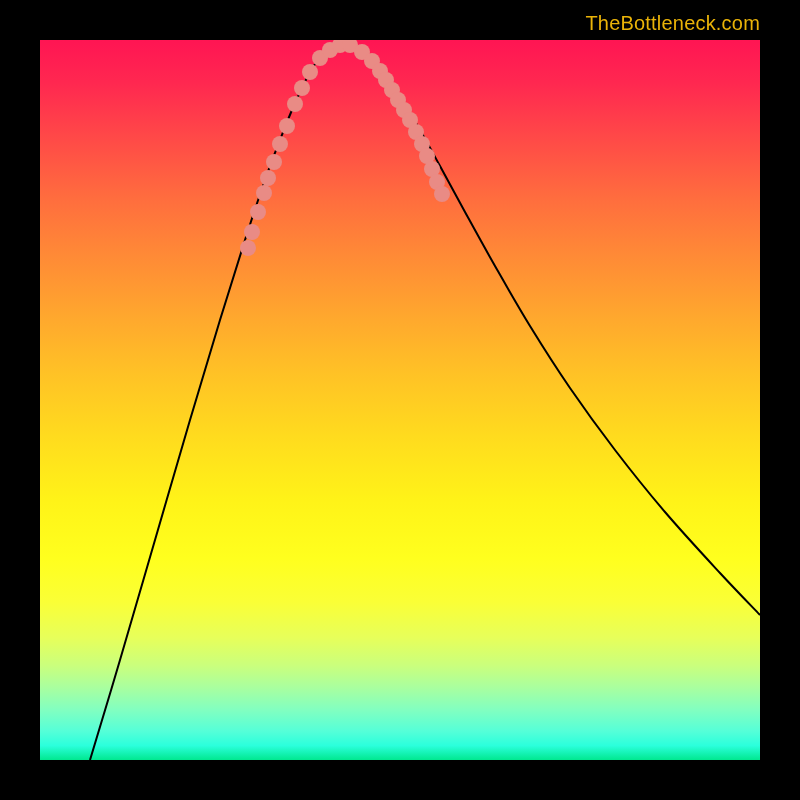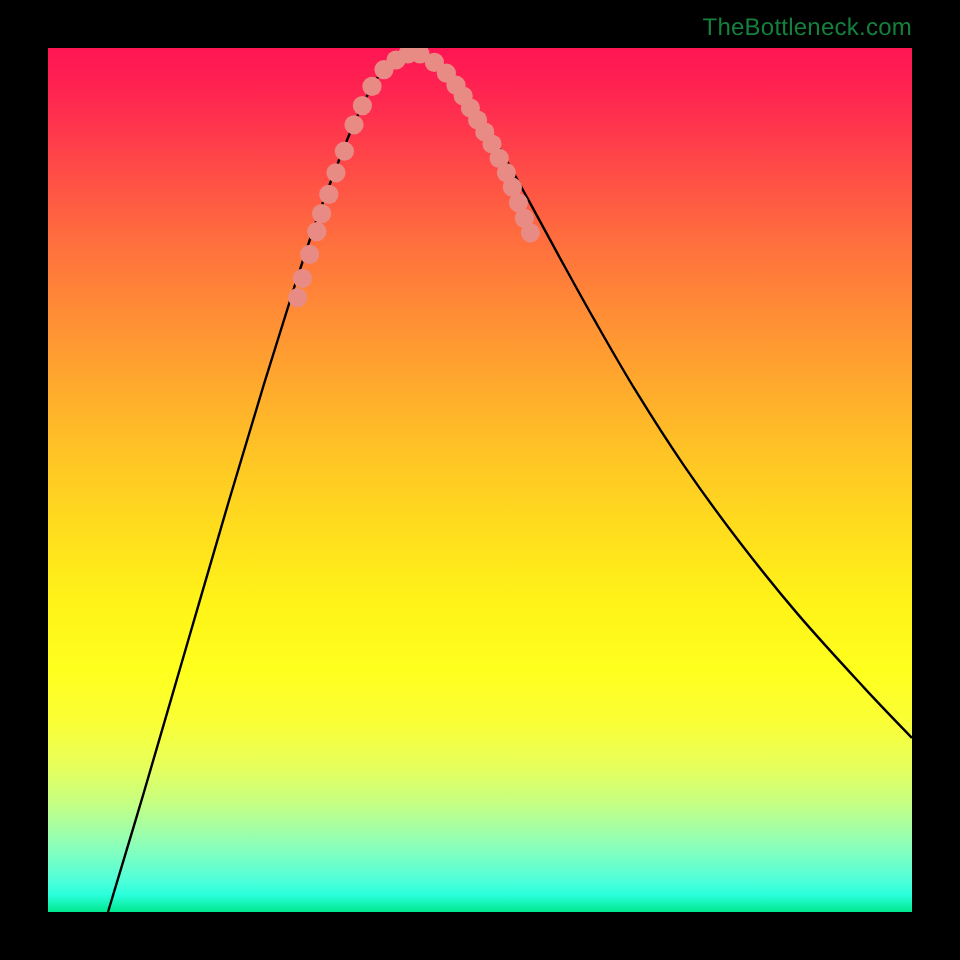--- a/index.html
+++ b/index.html
@@ -34,21 +34,21 @@
         #82ffc0 93%,
         #55ffd8 96%,
         #2bffdc 98%,
         #00e88f 100%
       );
     }
     .watermark {
       position: absolute;
       top: 12px;
       right: 40px;
-      color: #15803d;
+      color: #eab308;
       font-size: 20px;
       font-weight: 500;
       letter-spacing: 0.2px;
     }
     .curve-layer {
       position: absolute;
       top: 0; left: 0;
       width: 720px;
       height: 720px;
       pointer-events: none;

